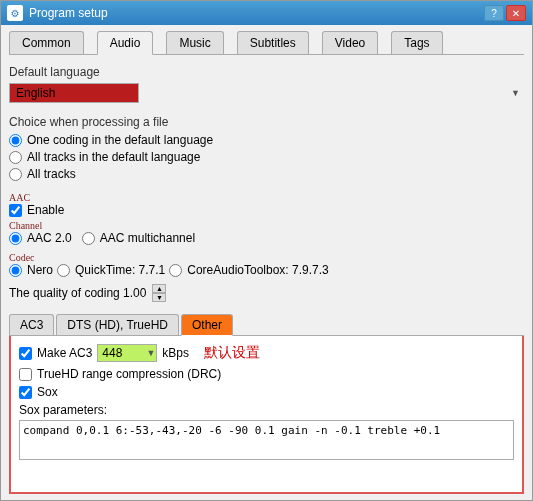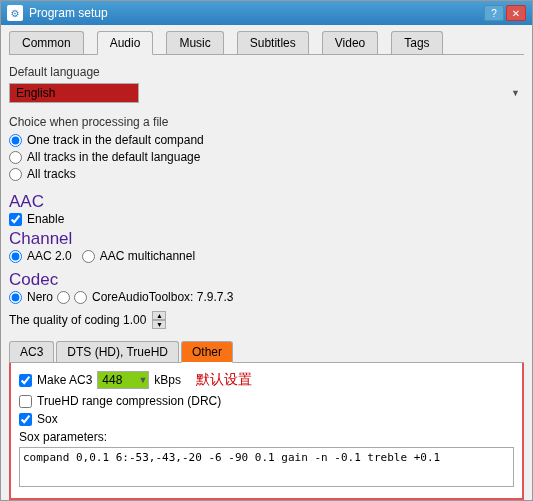--- a/index.html
+++ b/index.html
@@ -139,23 +139,24 @@
       margin-bottom: 3px;
     }
     input[type="radio"], input[type="checkbox"] {
       margin: 0;
     }
     
     .aac-section {
       margin-bottom: 6px;
     }
     .group-label {
-      font-size: 17px;
+      font-size: 10px;
       font-weight: normal;
-      color: #4c1d95;
+      color: #7f1d1d;
+      font-family: Liberation Serif, serif;
     }
     .inline-row {
       display: flex;
       align-items: center;
       gap: 10px;
       margin-bottom: 4px;
     }
     .codec-row {
       display: flex;
       align-items: center;
@@ -217,25 +218,25 @@
     }
     .make-ac3-row {
       display: flex;
       align-items: center;
       gap: 5px;
       margin-bottom: 5px;
     }
     .kbps-select {
       appearance: none;
       -webkit-appearance: none;
-      background: #84cc16;
+      background: #bef264;
       border: 1px solid #aaa;
       padding: 1px 16px 1px 4px;
       font-size: 12px;
-      width: 52px;
+      width: 60px;
       cursor: pointer;
     }
     .default-label {
       color: #cc0000;
       font-size: 14px;
       margin-left: 10px;
     }
     .drc-row {
       display: flex;
       align-items: center;
@@ -296,21 +297,21 @@
         <option>French</option>
         <option>German</option>
       </select>
       <span class="select-arrow">▼</span>
     </div>
 
     <div class="section-label">Choice when processing a file</div>
     <div class="choice-group">
       <div class="radio-row">
         <input type="radio" name="choice" id="one_track" checked="" style="">
-        <label for="one_track">One track in the default compand</label>
+        <label for="one_track">One coding in the default language</label>
       </div>
       <div class="radio-row">
         <input type="radio" name="choice" id="all_default" style="">
         <label for="all_default">All tracks in the default language</label>
       </div>
       <div class="radio-row">
         <input type="radio" name="choice" id="all_tracks" style="">
         <label for="all_tracks">All tracks</label>
       </div>
     </div>
@@ -333,20 +334,21 @@
         </div>
       </div>
       <div class="group-label">Codec</div>
       <div class="codec-row">
         <div class="radio-row">
           <input type="radio" name="codec" id="nero" checked="" style="">
           <label for="nero">Nero</label>
         </div>
         <div class="radio-row">
           <input type="radio" name="codec" id="quicktime" style="">
+          <label for="quicktime">QuickTime: 7.7.1</label>
         </div>
         <div class="radio-row">
           <input type="radio" name="codec" id="coreaudiotoolbox" style="">
           <label for="coreaudiotoolbox">CoreAudioToolbox: 7.9.7.3</label>
         </div>
       </div>
       <div class="quality-row">
         <span>The quality of coding 1.00</span>
         <div class="spinner">
           <button class="spin-btn">▲</button>

